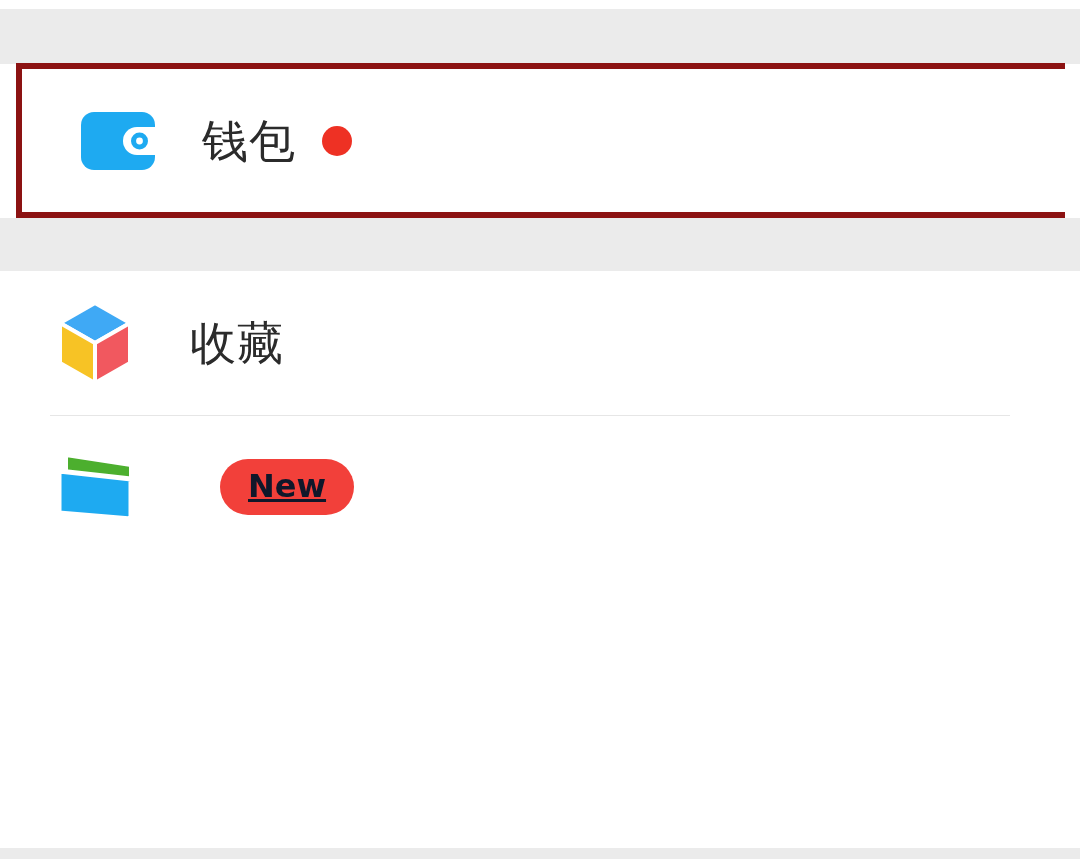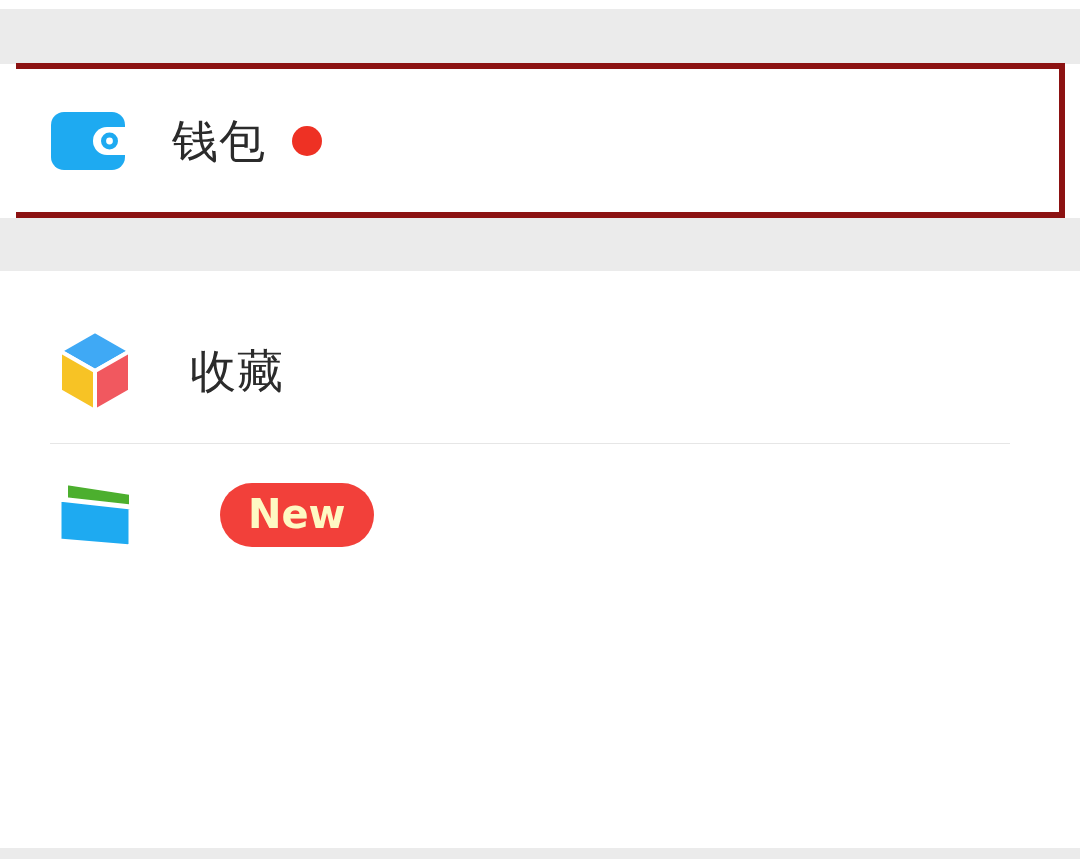--- a/index.html
+++ b/index.html
@@ -40,21 +40,21 @@
     top: 63px;
     width: 1049px;
     height: 155px;
     border: 6px solid #8c1212;
     background: #ffffff;
   }
 
   
   .wallet-row {
     position: absolute;
-    left: 4px;
+    left: 34px;
     top: 69px;
     width: 1037px;
     height: 143px;
     display: flex;
     align-items: center;
     background: #ffffff;
   }
 
   
   .section-gap {
@@ -63,21 +63,20 @@
     width: 1080px; height: 53px;
     background: #ebebeb;
   }
 
   
   .list {
     position: absolute;
     left: 0; top: 271px;
     width: 1080px;
     background: #ffffff;
-    margin-top: 28px;
   }
 
   .row {
     position: relative;
     height: 144px;
     display: flex;
     align-items: center;
     background: #ffffff;
   }
 
@@ -116,28 +115,29 @@
     border-radius: 50%;
     background: #ee3124;
     margin-left: 26px;
     flex: 0 0 auto;
   }
 
   
   .new-badge {
     margin-left: 30px;
     background: #f2403a;
-    color: #fef9c3;
-    font-size: 40px;
+    color: #0f172a;
+    font-size: 32px;
     font-weight: bold;
     padding: 11px 28px 13px 28px;
     border-radius: 40px;
     line-height: 1;
     font-family: "DejaVu Sans", "Liberation Sans", sans-serif;
     flex: 0 0 auto;
+    text-decoration: underline;
   }
 
   
   .bottom-gap {
     position: absolute;
     left: 0; top: 848px;
     width: 1080px; height: 11px;
     background: #ebebeb;
   }
 

